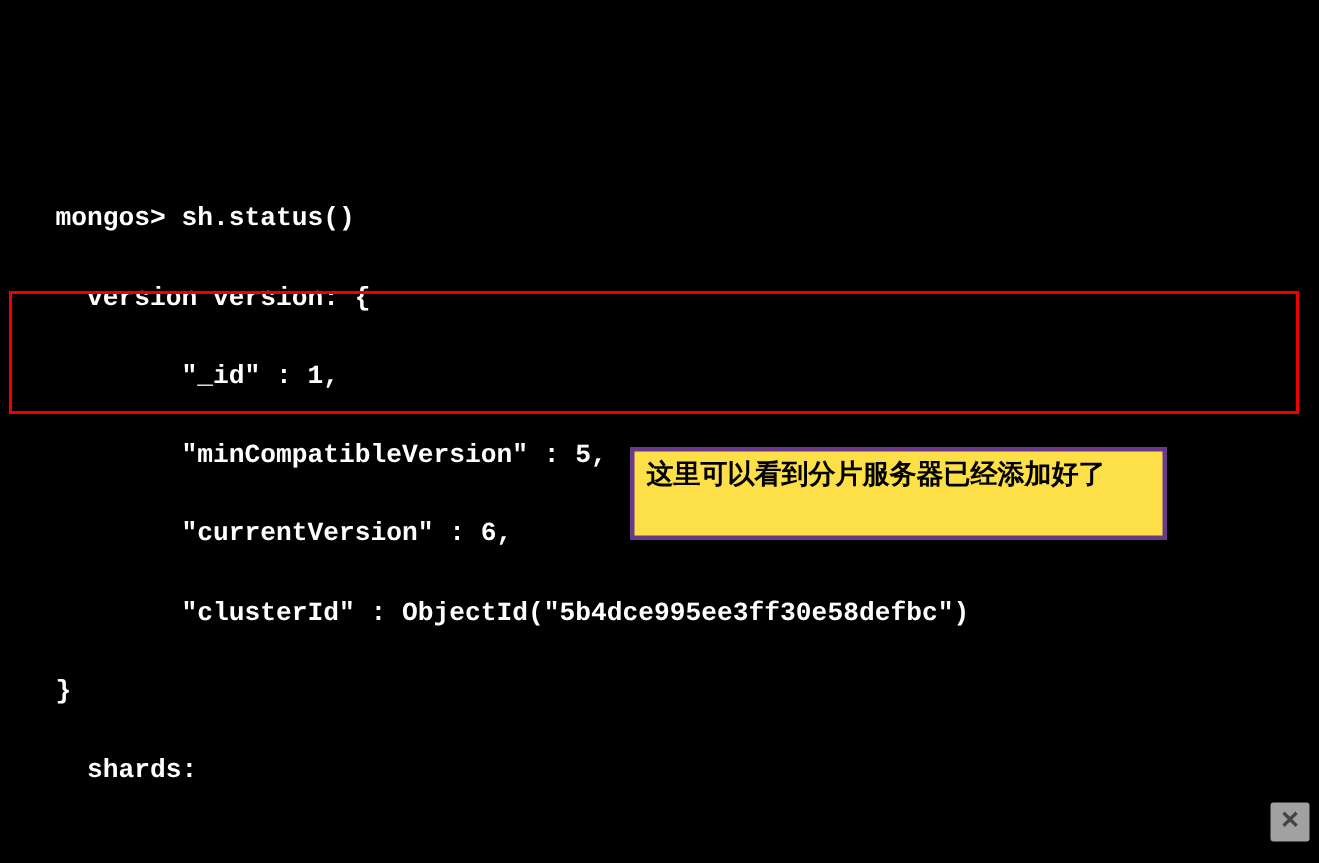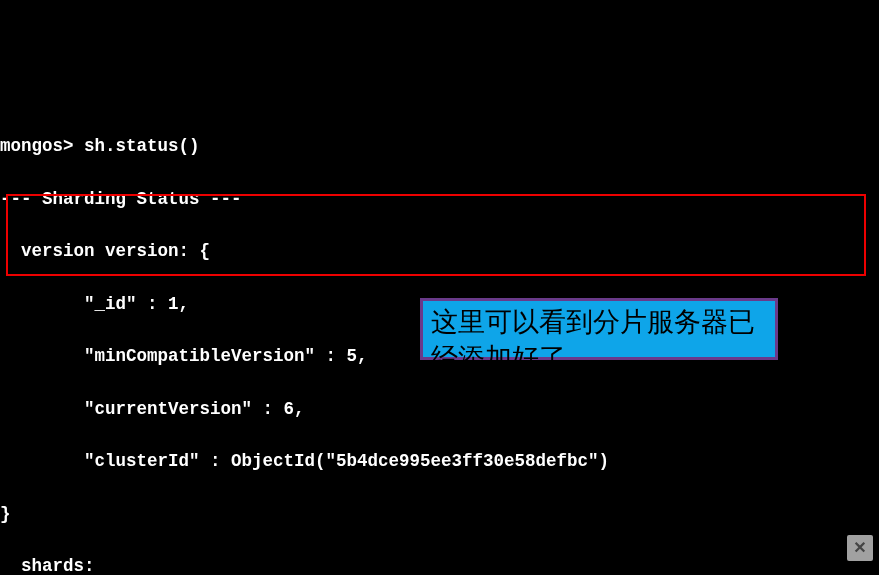--- a/index.html
+++ b/index.html
@@ -12,42 +12,42 @@
     font-weight: bold;
     width: 879px;
     height: 575px;
     overflow: hidden;
     position: relative;
     white-space: pre;
   }
   .terminal {
     padding: 2px 0 0 0;
   }
-  .line { display: block; }
+  .line { display: block; padding-left: 37px; }
   .shards-box {
     border: 2px solid #e00;
     position: absolute;
     left: 6px;
     top: 194px;
     width: 860px;
     height: 82px;
     pointer-events: none;
   }
   .annotation-box {
     position: absolute;
     left: 420px;
     top: 298px;
     width: 358px;
     height: 62px;
-    background: #0ea5e9;
+    background: #fde047;
     border: 3px solid #6a3a8a;
     color: #000;
     font-family: "SimSun", "Microsoft YaHei", serif;
-    font-size: 27px;
-    font-weight: normal;
+    font-size: 18px;
+    font-weight: bold;
     line-height: 1.35;
     padding: 3px 8px;
     white-space: normal;
   }
   .watermark {
     position: absolute;
     right: 6px;
     bottom: 14px;
     font-size: 10px;
     color: rgba(200,200,200,0.55);
@@ -70,21 +70,20 @@
     border-radius: 2px;
   }
 </style>
 </head>
 <body>
 
 
 
 <div class="terminal">
 <span class="line"><span>mongos&gt; </span><span>sh.status()</span></span>
-<span class="line">--- Sharding Status --- </span>
 <span class="line">  version version: {</span>
 <span class="line">        "_id" : 1,</span>
 <span class="line">        "minCompatibleVersion" : 5,</span>
 <span class="line">        "currentVersion" : 6,</span>
 <span class="line">        "clusterId" : ObjectId("5b4dce995ee3ff30e58defbc")</span>
 <span class="line">}</span>
 <span class="line">  shards:</span>
 
 
 

